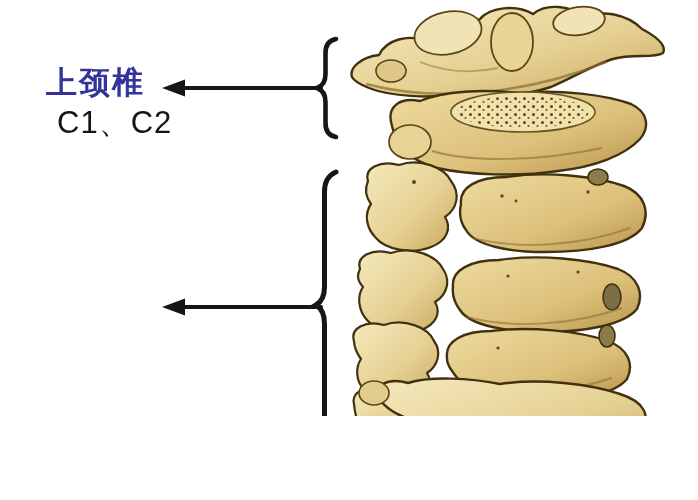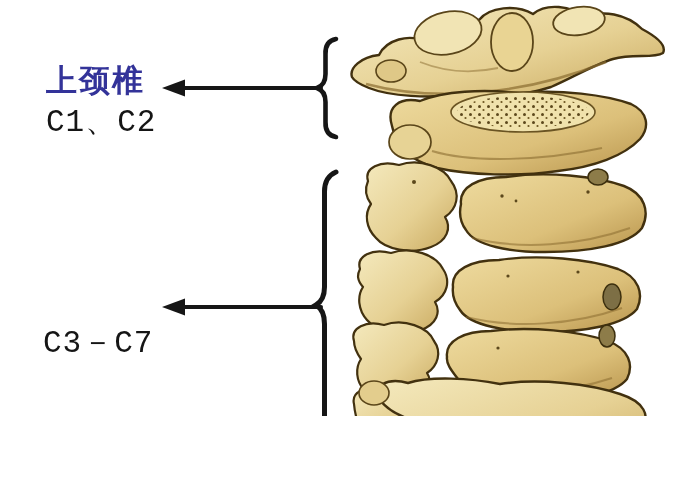--- a/index.html
+++ b/index.html
@@ -2,37 +2,37 @@
 <html><head>
 <meta charset="utf-8">
 <style>
   html, body { margin: 0; padding: 0; background: #ffffff; }
   .stage {
     position: relative;
     width: 698px;
     height: 416px;
     background: #ffffff;
     overflow: hidden;
-    font-family: Liberation Mono, monospace;
+    font-family: Liberation Sans, sans-serif;
   }
   .lbl { position: absolute; line-height: 1.05; white-space: nowrap; }
   .lbl-cn {
     color: #333399;
     font-size: 31px;
     font-weight: 600;
     letter-spacing: 2px;
   }
   .lbl-en {
     color: #151515;
     font-size: 31px;
     font-weight: 400;
     letter-spacing: 1px;
   }
   #upper-title { left: 46px; top: 67px; }
-  #upper-range { left: 46px; top: 107px; }
+  #upper-range { left: 57px; top: 107px; }
   #lower-title { left: 46px; top: 287px; }
   #lower-range { left: 43px; top: 328px; }
   svg.overlay { position: absolute; left: 0; top: 0; }
 </style>
 </head>
 <body>
 
 <div class="stage">
 
   <svg class="overlay" width="698" height="500" viewBox="0 0 698 500">
@@ -154,15 +154,14 @@
         <polygon points="162,307 185,298.5 185,315.5" fill="#161616" stroke="none"></polygon>
       </g>
     </g>
   </svg>
 
   <div class="lbl lbl-cn" id="upper-title">上颈椎</div>
 
   <div class="lbl lbl-en" id="upper-range">C1、C2</div>
 
 
-  <div class="lbl lbl-en" id="lower-range">C3－C7</div>
 
 </div>
 
 </body></html>

